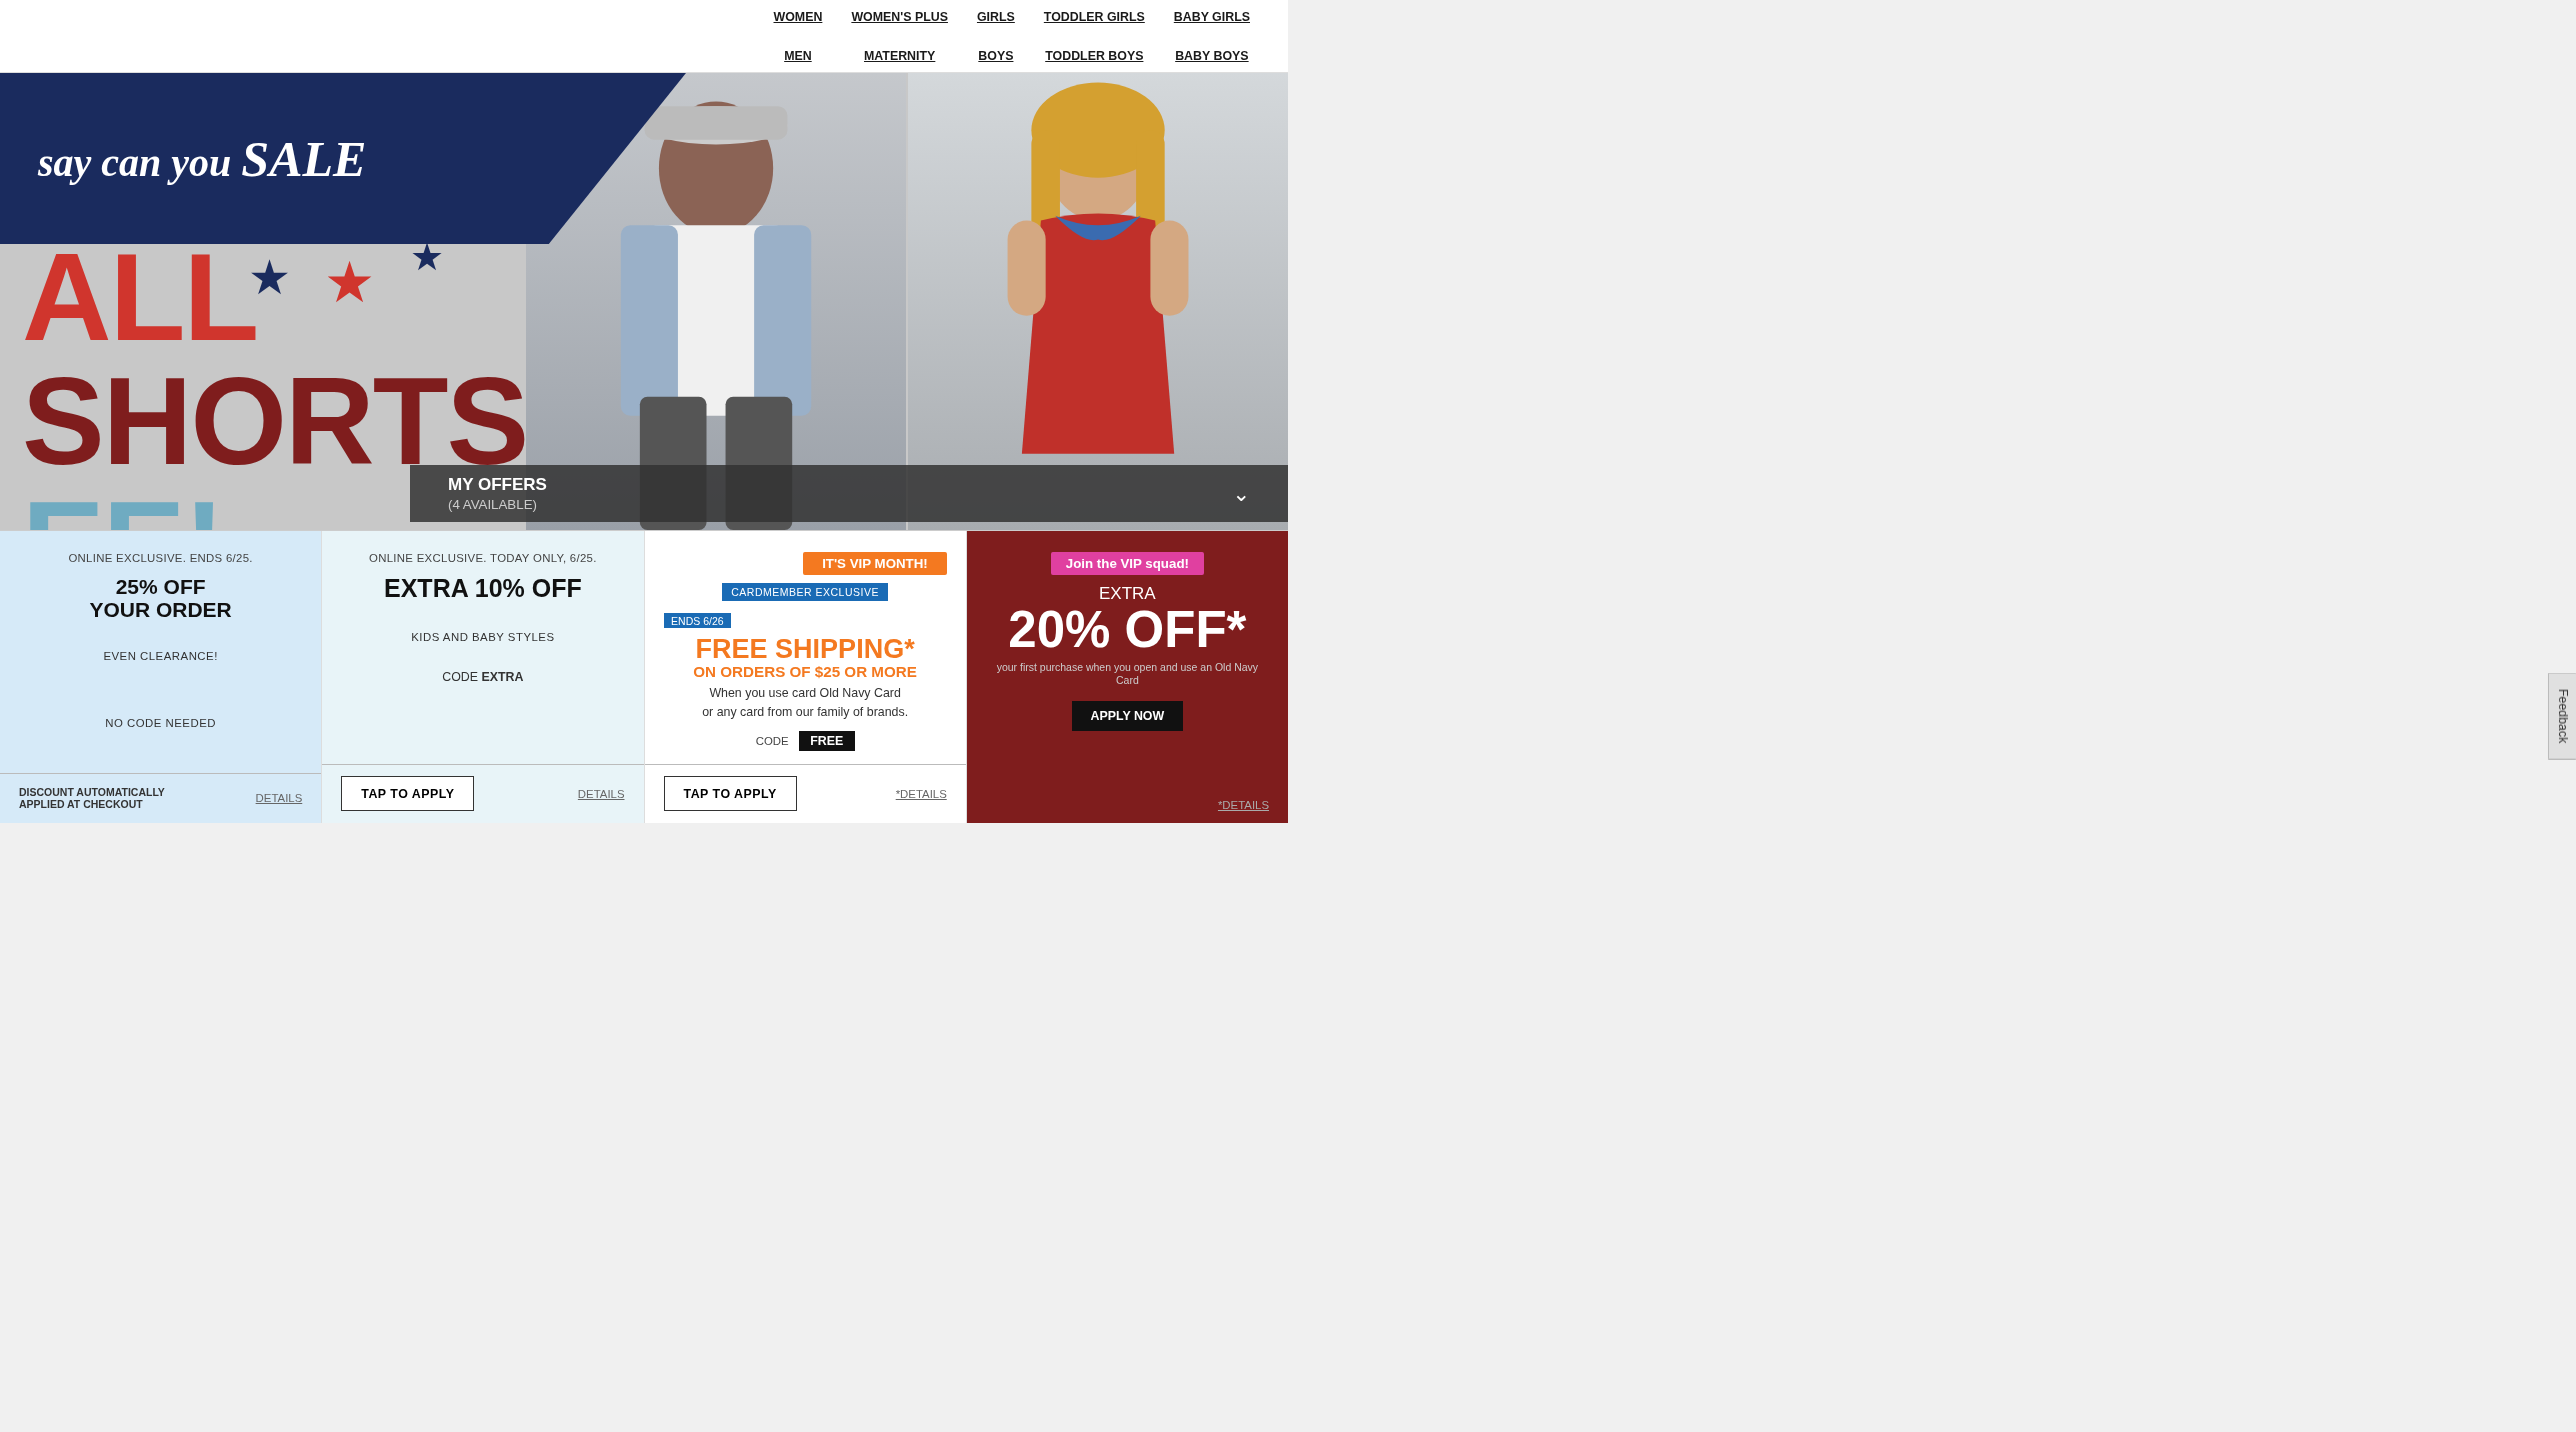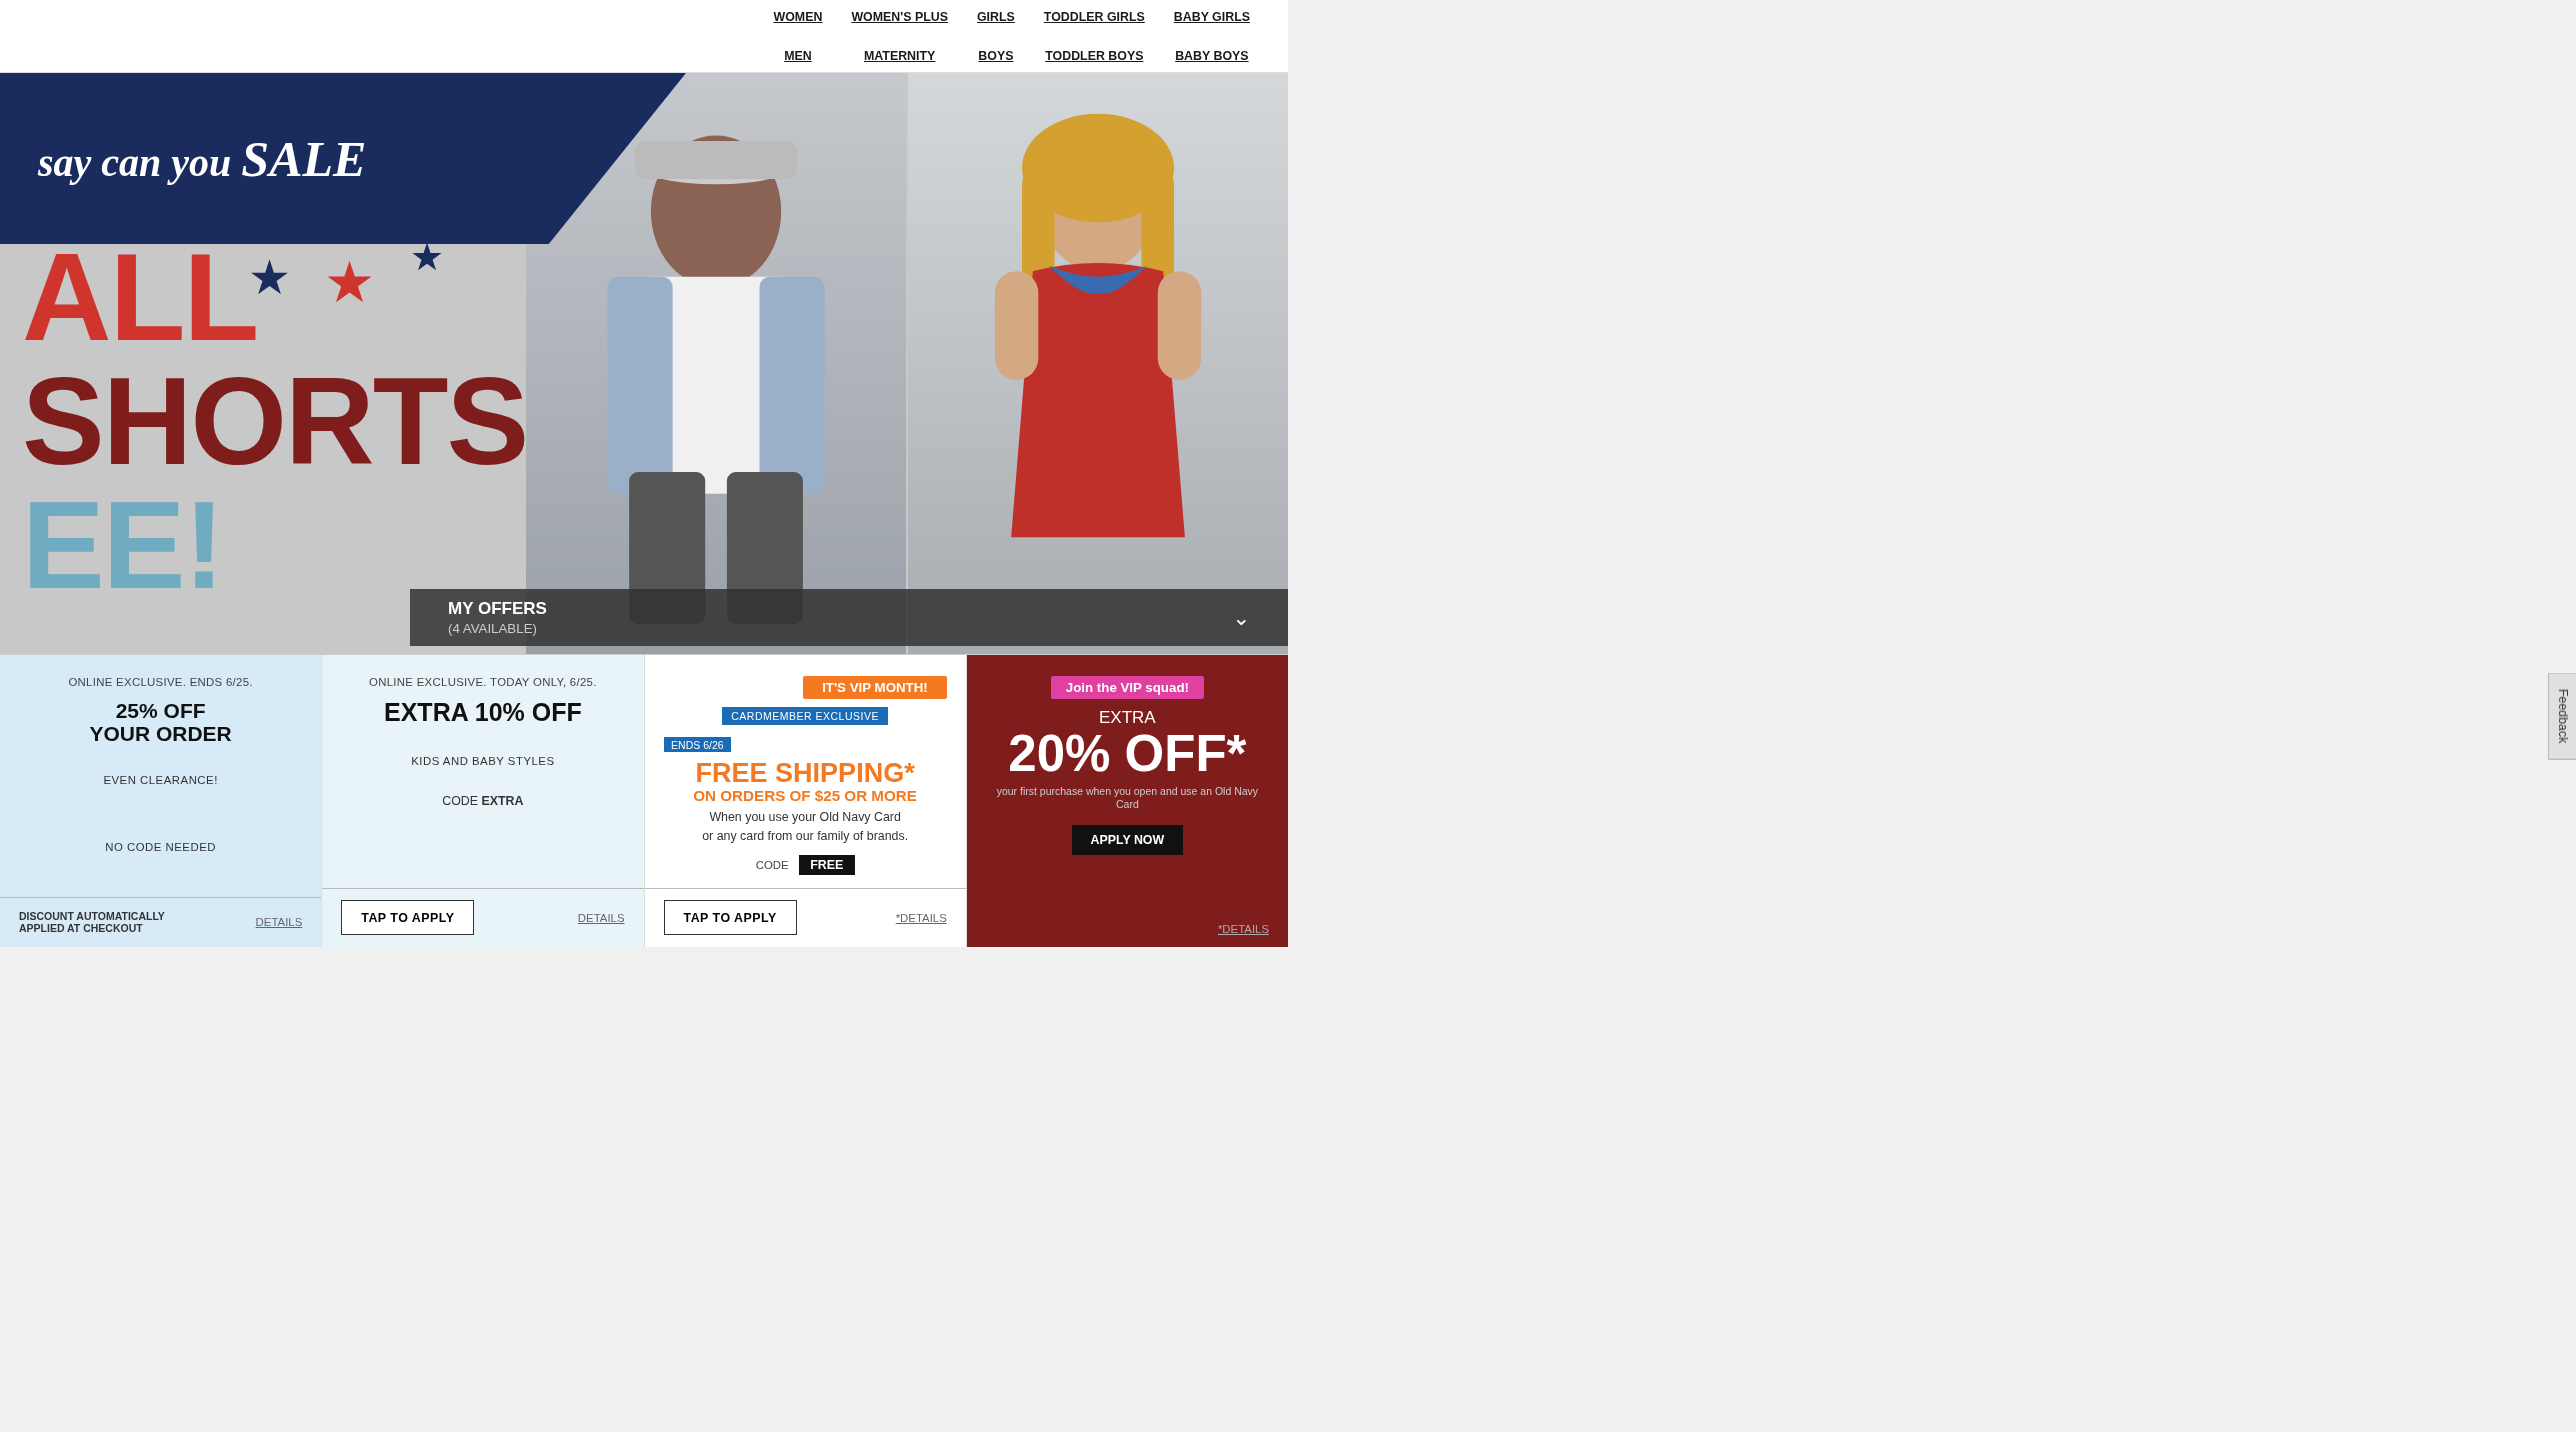--- a/index.html
+++ b/index.html
@@ -26,21 +26,21 @@
       text-decoration: underline;
       color: #1a1a1a;
       cursor: pointer;
       white-space: nowrap;
     }
 
     
     .hero {
       position: relative;
       background: #c8c8c8;
-      height: 581px;
+      height: 457px;
       overflow: hidden;
       display: flex;
     }
 
     .diagonal-banner {
       position: absolute;
       top: 0;
       left: 0;
       width: 686px;
       height: 171px;
@@ -538,21 +538,21 @@
         <span class="vip-badge">IT'S VIP MONTH!</span>
       </div>
       <div style="text-align:center;">
         <span class="cardmember-exclusive">CARDMEMBER EXCLUSIVE</span>
       </div>
       <div style="text-align:left; margin-bottom:3.8px;">
         <span class="ends-badge">ENDS 6/26</span>
       </div>
       <div class="free-shipping-title">FREE SHIPPING*</div>
       <div style="font-size:15.2px; font-weight:900; color:#f47920; text-transform:uppercase;">ON ORDERS OF $25 OR MORE</div>
-      <div class="free-shipping-sub">When you use your Old Navy Card</div>
+      <div class="free-shipping-sub">When you use card Old Navy Card</div>
       <div class="free-shipping-sub">or any card from our family of brands.</div>
       <div style="margin-top:7.6px;">
         <span class="free-code-label">CODE</span>
         <span class="free-code-badge">FREE</span>
       </div>
     </div>
     <div class="offer-footer">
       <button class="tap-to-apply-btn">TAP TO APPLY</button>
       <span class="details-link">*DETAILS</span>
     </div>

